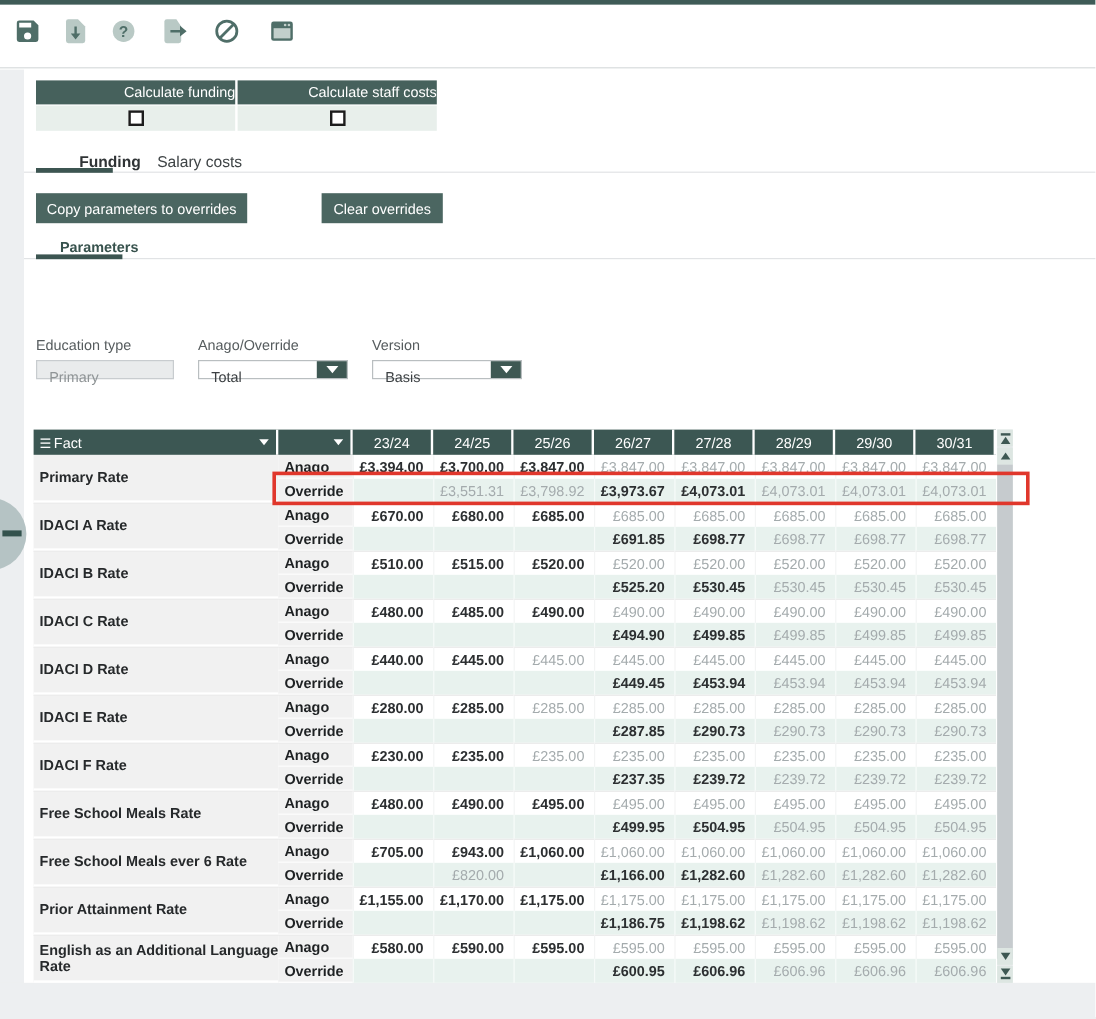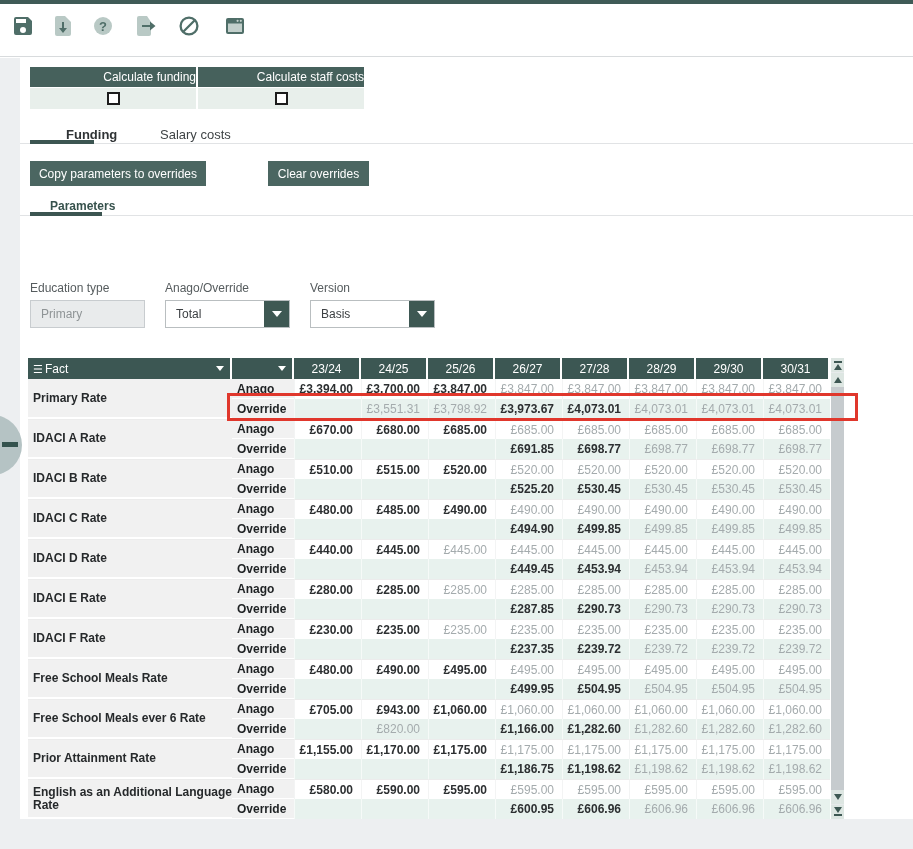--- a/index.html
+++ b/index.html
@@ -15,33 +15,33 @@
   .gray-bottom { position:absolute; left:0; top:819px; width:913px; height:30px; background:#edeff1; }
 
   
   .calc-head { position:absolute; top:67px; height:20px; background:#46615c; color:#fff; font-size:12px; line-height:20px; text-align:right; }
   .calc-cell { position:absolute; top:88px; height:21px; background:#e8efeb; display:flex; align-items:center; justify-content:center; }
   .checkbox { width:13px; height:13px; border:2px solid #1c1c1c; background:#fff; cursor:pointer; }
 
   
   .tab { position:absolute; top:127px; font-size:13px; cursor:pointer;padding-left:28px; }
   .tab.active { font-weight:bold; color:#2f3335; }
-  .tab.inactive { color:#3f4446;margin-left:29px; }
+  .tab.inactive { color:#3f4446; }
   .tabline { position:absolute; left:20px; right:0; top:143px; height:1px; background:#e1e3e5; }
   .tabbar-active { position:absolute; left:30px; top:140px; width:64px; height:4px; background:#3c5551; }
 
   .btn { position:absolute; top:161px; height:25px; background:#4b6661; color:#fff; font-size:12px; border:none; cursor:pointer; font-family:"Liberation Sans",sans-serif; }
 
   .subtab { position:absolute; left:50px; top:199px; font-size:12px; font-weight:bold; color:#37524d; cursor:pointer; }
   .subtabline { position:absolute; left:20px; right:0; top:215px; height:1px; background:#e1e3e5; }
   .subtab-active { position:absolute; left:30px; top:212px; width:72px; height:4px; background:#3c5551; }
 
   
   .flabel { position:absolute; top:281px; font-size:12px; color:#565c5e; }
-  .finput { position:absolute; top:300px; height:28px; font-size:12px; }
+  .finput { position:absolute; top:300px; height:16px; font-size:12px; }
   .edu { left:30px; width:115px; background:#e9ebec; border:1px solid #c8cccf; color:#8f9496; line-height:26px; padding-left:10px; }
   .combo { border:1px solid #b9bec0; background:#fff; display:flex; align-items:stretch; cursor:pointer; }
   .combo .val { flex:1; line-height:26px; padding-left:10px; color:#3c4043; }
   .combo .dd { width:25px; background:#3e5853; display:flex; align-items:center; justify-content:center; }
   .tri-w { width:0; height:0; border-left:5px solid transparent; border-right:5px solid transparent; border-top:6px solid #fff; }
 
   
   .grid-wrap { position:absolute; left:28px; top:358px; }
   table { border-collapse:separate; border-spacing:0; table-layout:fixed; }
   th.h { background:#3c5753; color:#fff; height:21px; font-size:12px; font-weight:normal; border-right:2px solid #fff; position:relative; }

